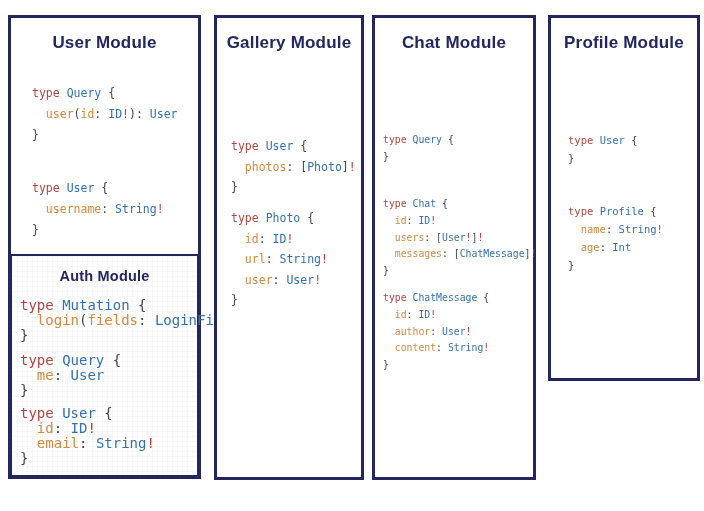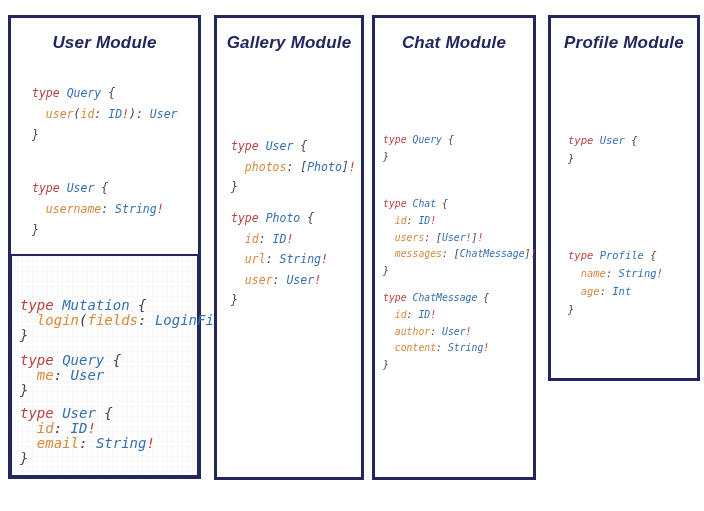--- a/index.html
+++ b/index.html
@@ -16,21 +16,20 @@
     width:704px;height:511px;
     background:#ffffff;
     font-family:"Liberation Sans",sans-serif;
     overflow:hidden;
   }
   .module{
     position:absolute;
     background:#ffffff;
     border:3px solid var(--navy);
     box-sizing:border-box;
-    font-style:italic;
   }
   #m-user   {left:8px;  top:15px; width:193px; height:464px;}
   #m-gallery{left:214px; top:15px; width:150px; height:465px;}
   #m-chat   {left:372px; top:15px; width:164px; height:465px;}
   #m-profile{left:548px; top:15px; width:152px; height:366px;}
 
   .module-title{
     margin:15px 0 0 0;
     text-align:center;
     font-size:17px;
@@ -73,21 +72,21 @@
   #m-gallery > .code-area > pre:nth-child(1){top:118px;}
   #m-gallery > .code-area > pre:nth-child(2){top:190px;}
 
   #m-chat    > .code-area > pre{left:8px; font-size:9.8px; line-height:16.8px;}
   #m-chat    > .code-area > pre:nth-child(1){top:114px;}
   #m-chat    > .code-area > pre:nth-child(2){top:178px;}
   #m-chat    > .code-area > pre:nth-child(3){top:272px;}
 
   #m-profile > .code-area > pre{left:17px; font-size:10.5px; line-height:18px;}
   #m-profile > .code-area > pre:nth-child(1){top:113px;}
-  #m-profile > .code-area > pre:nth-child(2){top:184px;margin-top:44px;}
+  #m-profile > .code-area > pre:nth-child(2){top:184px;}
 
   #m-auth    > .code-area > pre{left:8px; font-size:14px; line-height:15px;}
   #m-auth    > .code-area > pre:nth-child(1){top:42px;}
   #m-auth    > .code-area > pre:nth-child(2){top:97px;}
   #m-auth    > .code-area > pre:nth-child(3){top:150px;}
 
   .tok-k{color:var(--kw);}
   .tok-t{color:var(--typ);}
   .tok-f{color:var(--fld);}
   .tok-p{color:var(--pun);}
@@ -98,20 +97,21 @@
 
 <div class="canvas">
 
   <section class="module" id="m-user">
     <h2 class="module-title">User Module</h2>
     <div class="code-area">
         <pre><div><span class="tok-k">type</span><span class="tok-p"> </span><span class="tok-t">Query</span><span class="tok-p"> {</span></div><div><span class="tok-p">  </span><span class="tok-f">user</span><span class="tok-p">(</span><span class="tok-f">id</span><span class="tok-p">: </span><span class="tok-t">ID</span><span class="tok-b">!</span><span class="tok-p">): </span><span class="tok-t">User</span></div><div><span class="tok-p">}</span></div></pre>
         <pre><div><span class="tok-k">type</span><span class="tok-p"> </span><span class="tok-t">User</span><span class="tok-p"> {</span></div><div><span class="tok-p">  </span><span class="tok-f">username</span><span class="tok-p">: </span><span class="tok-t">String</span><span class="tok-b">!</span></div><div><span class="tok-p">}</span></div></pre>
       </div>
     <section class="module" id="m-auth">
+      <h3 class="module-title">Auth Module</h3>
       <div class="code-area">
           <pre><div><span class="tok-k">type</span><span class="tok-p"> </span><span class="tok-t">Mutation</span><span class="tok-p"> {</span></div><div><span class="tok-p">  </span><span class="tok-f">login</span><span class="tok-p">(</span><span class="tok-f">fields</span><span class="tok-p">: </span><span class="tok-t">LoginFields</span><span class="tok-p">): </span><span class="tok-t">User</span></div><div><span class="tok-p">}</span></div></pre>
           <pre><div><span class="tok-k">type</span><span class="tok-p"> </span><span class="tok-t">Query</span><span class="tok-p"> {</span></div><div><span class="tok-p">  </span><span class="tok-f">me</span><span class="tok-p">: </span><span class="tok-t">User</span></div><div><span class="tok-p">}</span></div></pre>
           <pre><div><span class="tok-k">type</span><span class="tok-p"> </span><span class="tok-t">User</span><span class="tok-p"> {</span></div><div><span class="tok-p">  </span><span class="tok-f">id</span><span class="tok-p">: </span><span class="tok-t">ID</span><span class="tok-b">!</span></div><div><span class="tok-p">  </span><span class="tok-f">email</span><span class="tok-p">: </span><span class="tok-t">String</span><span class="tok-b">!</span></div><div><span class="tok-p">}</span></div></pre>
         </div>
     </section>
   </section>
 
   <section class="module" id="m-gallery">
     <h2 class="module-title">Gallery Module</h2>

